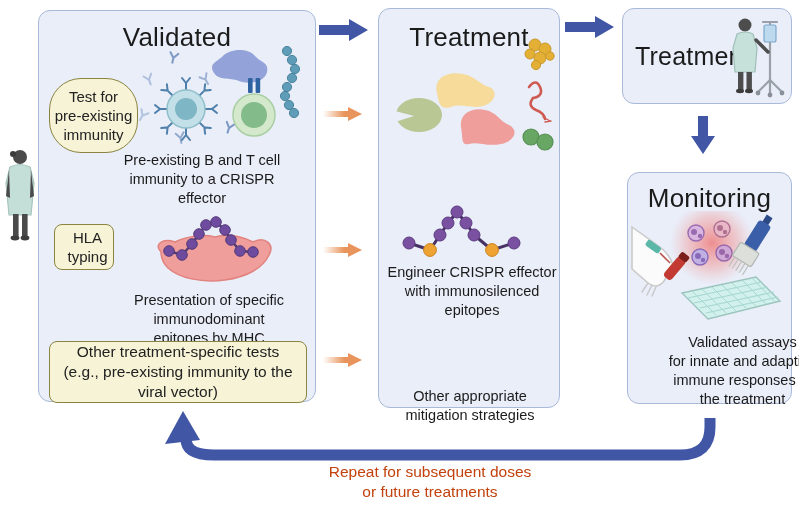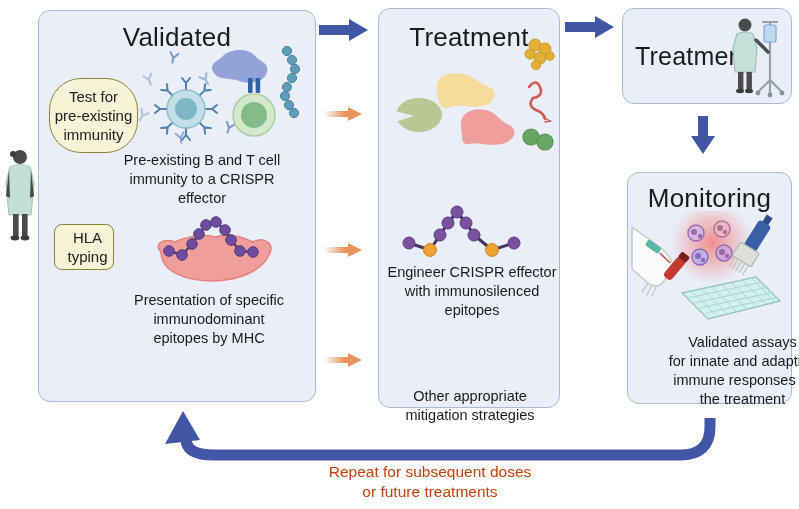--- a/index.html
+++ b/index.html
@@ -142,20 +142,23 @@
           <circle cx="82" cy="32" r="5.3"></circle>
         <circle cx="91" cy="43" r="5.3"></circle>
           <circle cx="104" cy="44" r="5.3"></circle>
       </g>
     </svg>
 
     <div class="caption" style="left:75px; top:280px; width:190px;">Presentation of specific
 immunodominant
 epitopes by MHC</div>
 
+    <div class="note" style="left:10px; top:330px; width:258px; height:62px; font-size:15.5px;">Other treatment-specific tests
+(e.g., pre-existing immunity to the
+viral vector)</div>
   </div>
 
   <div class="panel" style="left:378px; top:8px; width:182px; height:400px;">
     <div class="panel-title" style="top:13px;">Treatment</div>
 
     <svg class="abs" style="left:10px; top:52px;" width="140" height="100" viewBox="0 0 140 100">
       <path d="M48,32 C44,16 60,10 74,13 C86,15 90,23 100,26 C110,30 106,42 94,45 C82,48 72,42 62,46 C52,49 50,44 48,32 Z" fill="#f6db9a"></path>
       <g>
         <ellipse cx="30" cy="54" rx="23" ry="17" fill="#b9c795"></ellipse>
         <polygon points="6,50 25,55 6,61" fill="#e9eef9"></polygon>

